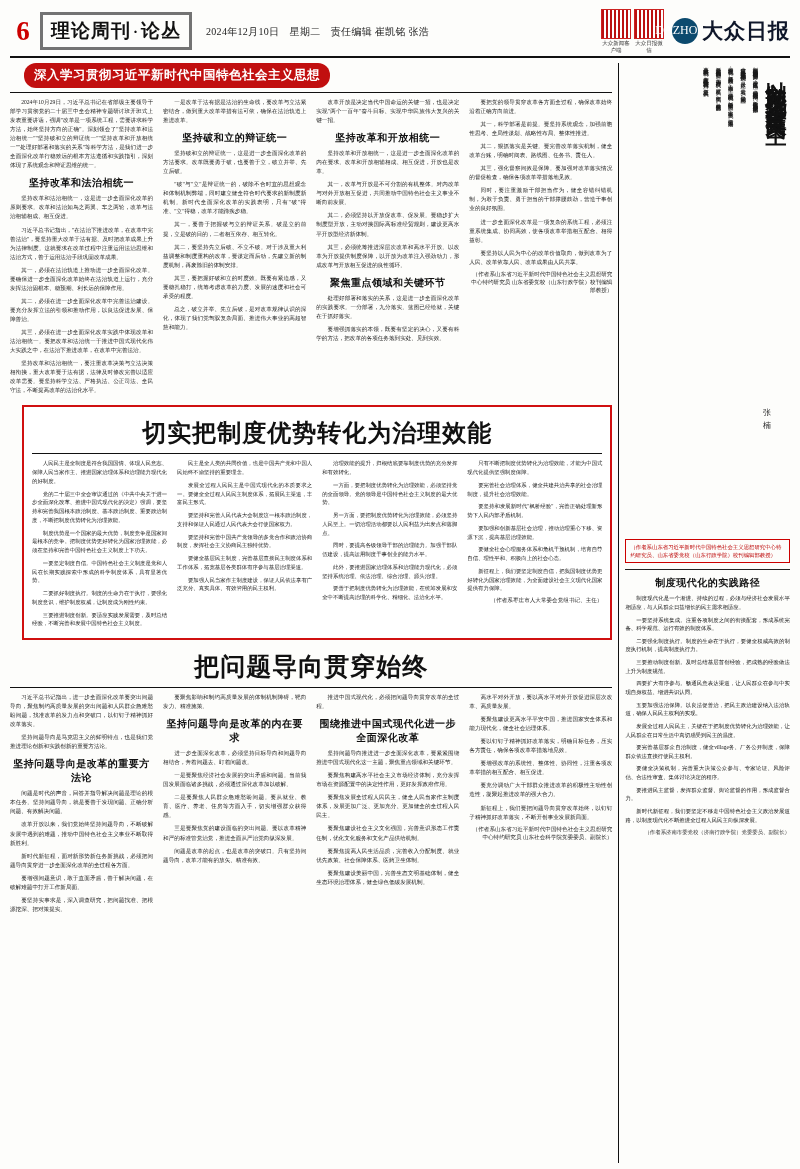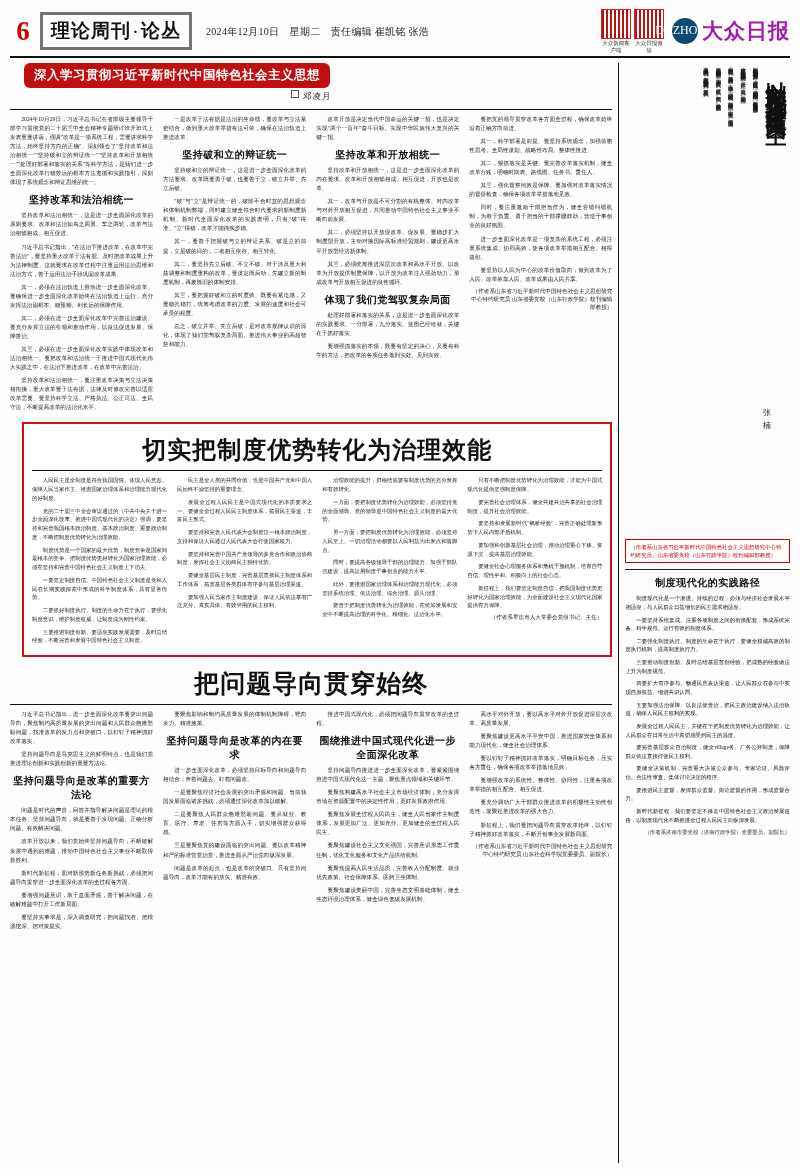--- a/index.html
+++ b/index.html
@@ -25,33 +25,33 @@
   .headinfo .row1{letter-spacing:.3px;}
   .headinfo .row2{letter-spacing:.3px;}
   .qrblock{display:flex;gap:3px;align-items:flex-start;margin-right:8px;}
   .qr{width:28px;height:28px;background:
       repeating-linear-gradient(90deg,#b11 0 2px,#fff 2px 4px),
       repeating-linear-gradient(0deg,#b11 0 2px,transparent 2px 4px);
       border:1px solid #c22;}
   .qrlabel{font-size:5.5px;color:#333;text-align:center;width:28px;line-height:1.25;margin-top:1px;}
   .qrwrap{display:flex;flex-direction:column;align-items:center;}
   .logo{display:flex;align-items:center;gap:4px;}
-  .logo-cn{font-size:21px;font-weight:bold;color:#a21caf;letter-spacing:1px;font-family:Liberation Serif, serif;}
+  .logo-cn{font-size:21px;font-weight:bold;color:#0f172a;letter-spacing:1px;font-family:Liberation Serif, serif;}
   .logo-badge{width:26px;height:26px;border-radius:50%;background:#0c4a6e;color:#fff;font-size:12px;
       display:flex;align-items:center;justify-content:center;text-align:center;line-height:1.1;}
 
   
   .body{display:flex;margin-top:5px;height:1100px;}
   .left{width:615px;position:relative;padding-right:6px;}
   .right{width:168px;border-left:1px solid #111;padding-left:6px;position:relative;}
 
   
   .banner{
     background:#c10f0f;color:#fff;font-size:12.5px;font-weight:bold;
-    padding:4px 10px;display:inline-block;letter-spacing:.5px;border-radius:6px;
+    padding:4px 10px;display:inline-block;letter-spacing:.5px;border-radius:12px;
   }
   .banner-wrap{padding-left:14px;margin-bottom:2px;}
 
   h1.headline{
     font-size:31px;font-weight:bold;text-align:center;margin:6px 0 4px 0;letter-spacing:1px;
     font-family:"Liberation Serif",serif;
   }
   .byline{text-align:center;font-size:8.5px;color:#333;margin-bottom:6px;letter-spacing:1px;}
   .byline .sq{display:inline-block;width:6px;height:6px;border:1px solid #555;margin-right:4px;vertical-align:1px;}
   .rule{border-top:1px solid #111;margin:4px 0 5px 0;}
@@ -131,21 +131,20 @@
   </div>
 
   <div class="body">
 
     <div class="left">
 
       <div>
         <div class="banner-wrap">
           <div class="banner">深入学习贯彻习近平新时代中国特色社会主义思想</div>
         </div>
-        <div class="byline"><span class="sq"></span><span>邓凌月</span></div>
         <div class="rule"></div>
         <div class="cols">
           <div class="col">
             <p>2024年10月29日，习近平总书记在省部级主要领导干部学习贯彻党的二十届三中全会精神专题研讨班开班式上发表重要讲话，强调"改革是一项系统工程，需要讲求科学方法，始终坚持方向的正确"。深刻领会了"坚持改革和法治相统一""坚持破和立的辩证统一""坚持改革和开放相统一""处理好部署和落实的关系"等科学方法，是我们进一步全面深化改革行稳致远的根本方法遵循和实践指引，深刻体现了系统观念和辩证思维的统一。</p>
             <div class="subhead">坚持改革和法治相统一</div>
             <p>坚持改革和法治相统一，这是进一步全面深化改革的原则要求。改革和法治如鸟之两翼、车之两轮，改革与法治相辅相成、相互促进。</p>
             <p>习近平总书记指出，"在法治下推进改革，在改革中完善法治"，要坚持重大改革于法有据、及时把改革成果上升为法律制度。这就要求在改革过程中注重运用法治思维和法治方式，善于运用法治手段巩固改革成果。</p>
             <p>其一，必须在法治轨道上推动进一步全面深化改革。要确保进一步全面深化改革始终在法治轨道上运行，充分发挥法治固根本、稳预期、利长远的保障作用。</p>
             <p>其二，必须在进一步全面深化改革中完善法治建设。要充分发挥立法的引领和推动作用，以良法促进发展、保障善治。</p>
             <p>其三，必须在进一步全面深化改革实践中体现改革和法治相统一。要把改革和法治统一于推进中国式现代化伟大实践之中，在法治下推进改革，在改革中完善法治。</p>
@@ -161,21 +160,21 @@
             <p>其三，要把握好破和立的时度效。既要有紧迫感，又要稳扎稳打，统筹考虑改革的力度、发展的速度和社会可承受的程度。</p>
             <p>总之，破立并举、先立后破，是对改革规律认识的深化，体现了我们党驾驭复杂局面、推进伟大事业的高超智慧和能力。</p>
           </div>
           <div class="col">
             <p>改革开放是决定当代中国命运的关键一招，也是决定实现"两个一百年"奋斗目标、实现中华民族伟大复兴的关键一招。</p>
             <div class="subhead">坚持改革和开放相统一</div>
             <p>坚持改革和开放相统一，这是进一步全面深化改革的内在要求。改革和开放相辅相成、相互促进，开放也是改革。</p>
             <p>其一，改革与开放是不可分割的有机整体。对内改革与对外开放相互促进，共同推动中国特色社会主义事业不断向前发展。</p>
             <p>其二，必须坚持以开放促改革、促发展。要稳步扩大制度型开放，主动对接国际高标准经贸规则，建设更高水平开放型经济新体制。</p>
             <p>其三，必须统筹推进深层次改革和高水平开放。以改革为开放提供制度保障，以开放为改革注入强劲动力，形成改革与开放相互促进的良性循环。</p>
-            <div class="subhead">体现了我们党驾驭复杂局面</div>
+            <div class="subhead">聚焦重点领域和关键环节</div>
             <p>处理好部署和落实的关系，这是进一步全面深化改革的实践要求。一分部署，九分落实。蓝图已经绘就，关键在于抓好落实。</p>
             <p>要增强抓落实的本领，既要有坚定的决心，又要有科学的方法，把改革的各项任务落到实处、见到实效。</p>
           </div>
           <div class="col">
             <p>要把党的领导贯穿改革各方面全过程，确保改革始终沿着正确方向前进。</p>
             <p>其一，科学部署是前提。要坚持系统观念，加强前瞻性思考、全局性谋划、战略性布局、整体性推进。</p>
             <p>其二，狠抓落实是关键。要完善改革落实机制，健全改革台账，明确时间表、路线图、任务书、责任人。</p>
             <p>其三，强化督察问效是保障。要加强对改革落实情况的督促检查，确保各项改革举措落地见效。</p>
             <p>同时，要注重激励干部担当作为，健全容错纠错机制，为敢于负责、勇于担当的干部撑腰鼓劲，营造干事创业的良好氛围。</p>
             <p>进一步全面深化改革是一项复杂的系统工程，必须注重系统集成、协同高效，使各项改革举措相互配合、相得益彰。</p>

